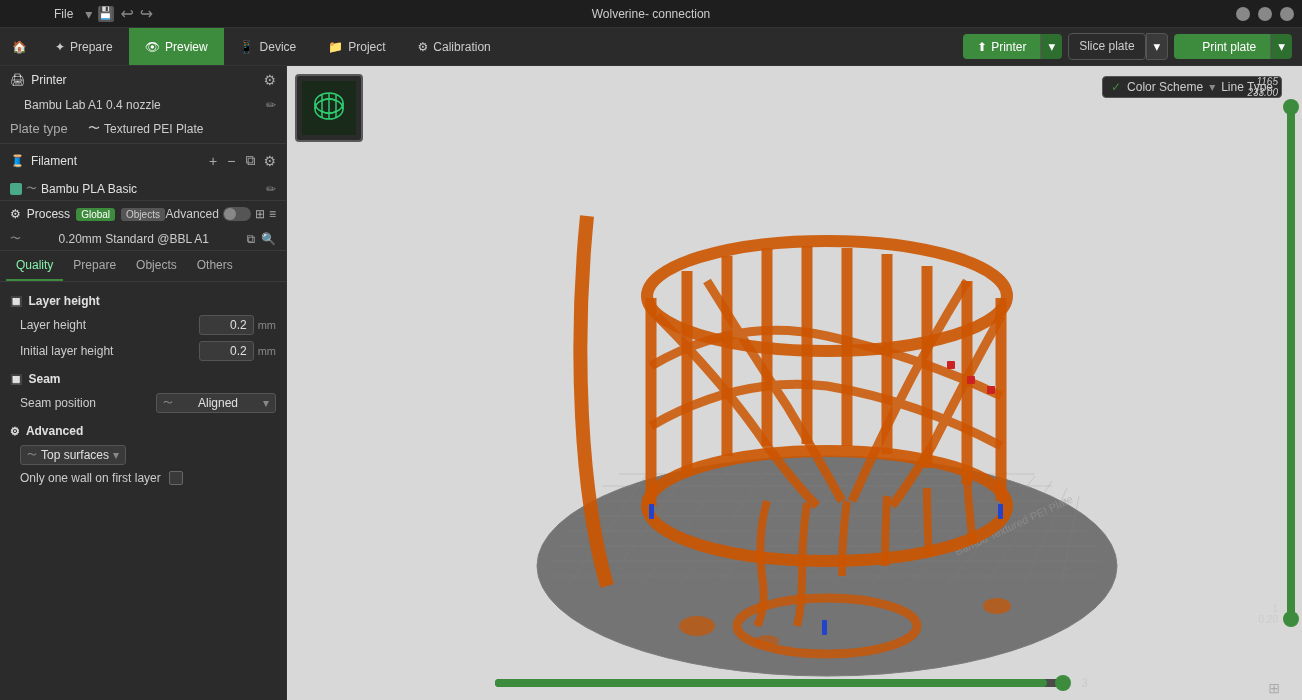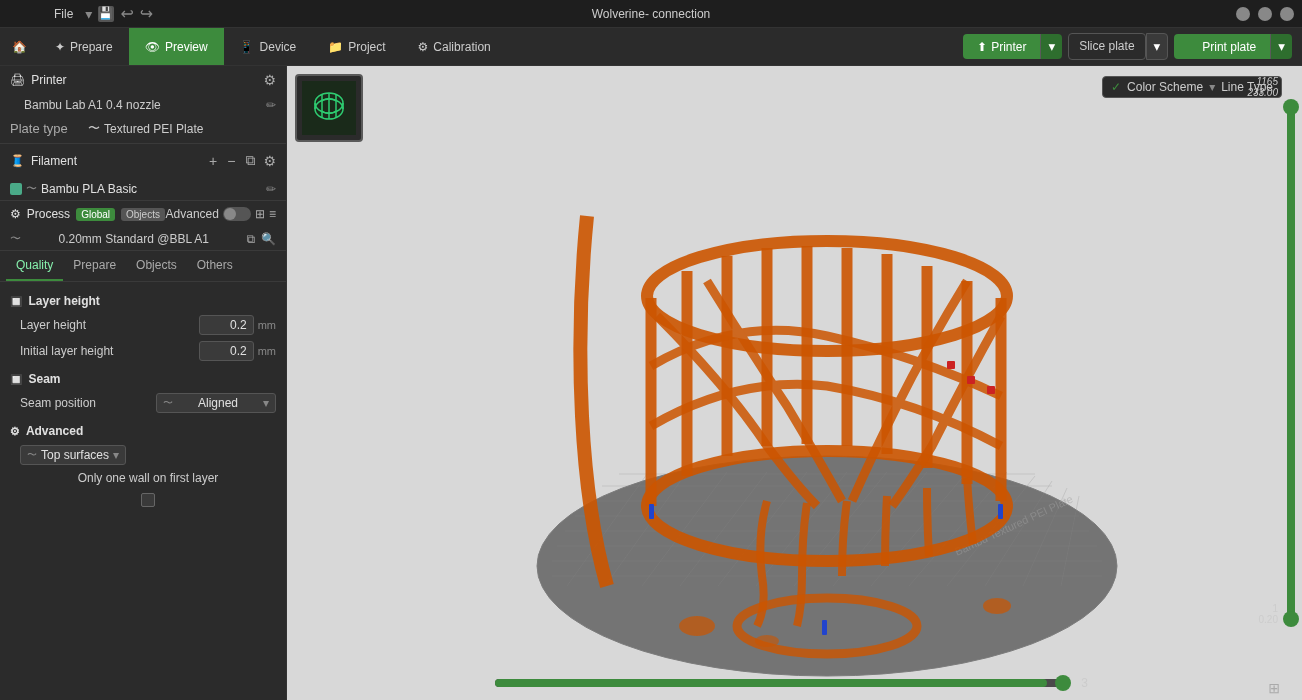--- a/index.html
+++ b/index.html
@@ -122,21 +122,21 @@
       padding: 2px 6px; border-radius: 3px; font-size: 12px; width: 120px;
       display: flex; align-items: center; justify-content: space-between; cursor: pointer;
     }
 
     
     .adv-select {
       background: #3a3a3a; border: 1px solid #555; color: #e0e0e0;
       padding: 2px 6px; border-radius: 3px; font-size: 12px;
       display: flex; align-items: center; gap: 4px; cursor: pointer; min-width: 100px; justify-content: space-between;
     }
-    .checkbox-row { display: flex; align-items: center; gap: 8px; padding: 3px 10px 3px 20px; flex-direction: column; }
+    .checkbox-row { display: flex; align-items: center; gap: 8px; padding: 3px 10px 3px 20px; }
     .checkbox { width: 14px; height: 14px; border: 1px solid #666; border-radius: 2px; background: #3a3a3a; cursor: pointer; }
 
     
     .preview-area {
       flex: 1; background: #d8d8d8; position: relative; overflow: hidden;
     }
 
     
     .thumbnail-strip {
       position: absolute; top: 8px; left: 8px; background: #2b2b2b;

